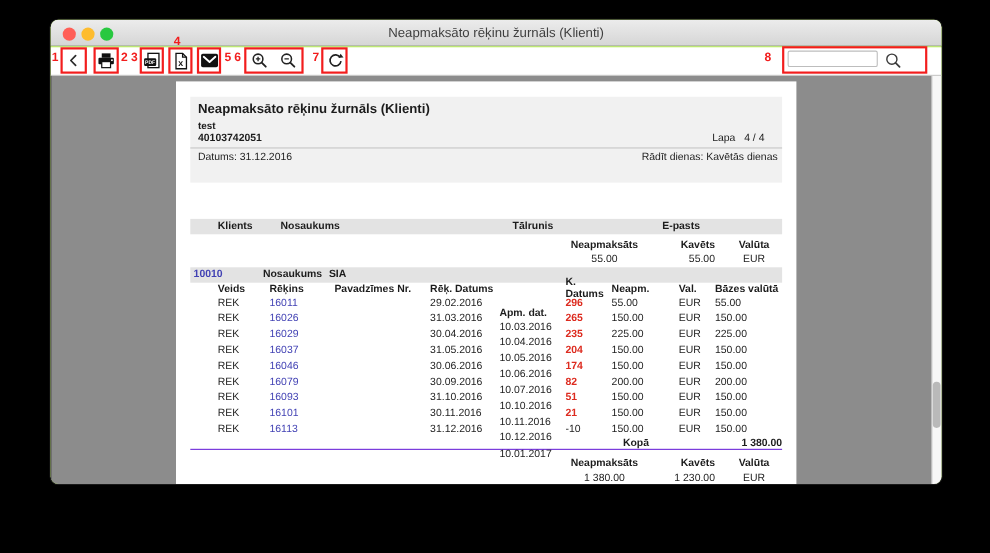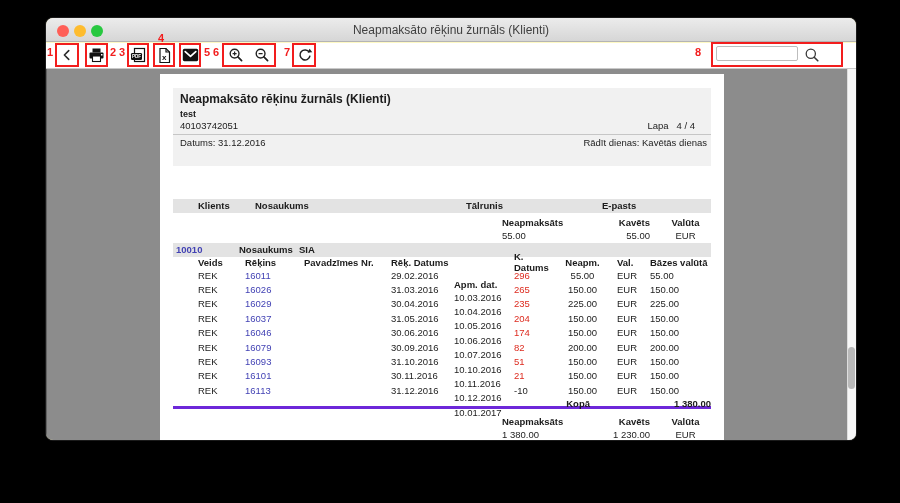--- a/index.html
+++ b/index.html
@@ -1,19 +1,19 @@
 <!DOCTYPE html>
 <html><head>
 <meta charset="utf-8">
 <style>
   * { margin:0; padding:0; box-sizing:border-box; }
   html,body { width:900px; height:503px; background:#000; font-family:"Liberation Sans", sans-serif; overflow:hidden; }
 
   .window { position:absolute; left:46px; top:18px; width:810px; height:422px;
-            border-radius:7px; overflow:hidden; background:#fef9c3;
+            border-radius:7px; overflow:hidden; background:#bef264;
             box-shadow:0 0 0 1px #1a1a1a; }
 
   
   .titlebar { position:absolute; left:0; top:0; width:100%; height:24px;
               background:linear-gradient(#ececec,#d6d6d6); border-bottom:1px solid #b4b4b4; }
   .tl { position:absolute; top:7px; width:12px; height:12px; border-radius:50%; }
   .tl-red    { left:11px; background:#ff5f57; }
   .tl-yellow { left:28px; background:#febc2e; }
   .tl-green  { left:45px; background:#28c840; }
   .win-title { position:absolute; left:0; right:0; top:5px; text-align:center;
@@ -37,53 +37,53 @@
   .content { position:absolute; left:0; top:51px; width:100%; height:371px;
              background:#8c8c8c; border-left:1px solid #636363; }
   .page { position:absolute; left:113px; top:5px; width:564px; height:366px; background:#fff;
           color:#1c1c1c; font-size:9.5px; }
 
   .doc-header { position:absolute; left:13px; top:14px; width:538px; height:78px; background:#f1f1f1; }
   .dh-row { display:flex; justify-content:space-between; padding:0 4px 0 7px; align-items:baseline; }
   .dh-title { font-size:12px; font-weight:bold; padding:4px 0 2px 7px; }
   .dh-sub   { font-size:9px; font-weight:bold; padding:1px 0 1px 7px; }
   .dh-reg   { height:15px; border-bottom:1px solid #c6c6c6; }
-  .dh-reg .l { font-weight:normal; }
+  .dh-reg .l { font-weight:bold; }
   .dh-line  { height:15px; padding-top:2px; }
   .lapa-wrap { margin-right:12px; }
 
   .band { position:absolute; left:13px; width:538px; height:13.5px; background:#e3e3e3;
           display:flex; align-items:center; font-weight:bold; }
   .band-klients { top:125px; padding-left:9px; }
   .ck-klients { width:73px;padding-left:16px; } .ck-nosauk { width:211px; } .ck-talr { width:136px; }
 
   .trow { position:absolute; left:13px; width:538px; height:13px; display:flex;
           justify-content:flex-end; align-items:center; padding-right:0; }
   .row-totals-h { top:142px; font-weight:bold; }
   .row-totals-v { top:155px; }
-  .tc-a { width:100px; text-align:left; padding-right:5px; }
+  .tc-a { width:100px; text-align:center; padding-right:5px; }
   .tc-b { width:53px;  text-align:right; padding-right:5px; }
   .tc-c { width:56px;  text-align:center;  padding-left:5px; }
 
   .band-client { top:169px; padding-left:3px; }
   .cc-code { width:63px; color:#4242b4; font-weight:bold; }
   .cc-lbl  { width:60px; }
 
   .detail { position:absolute; left:0; top:182px; width:564px; }
   .d-row { display:flex; height:14.4px; align-items:center; padding-left:38px; padding-right:13px; }
   .d-head { height:12px; font-weight:bold; }
   .c-veids{width:47px;} .c-rekins{width:59px;} .c-pavad{width:87px;}
-  .c-rdat{width:63px;} .c-adat{width:60px;margin-top:44px;} .c-kdien{width:42px; font-weight:normal;}
-  .c-neapm{width:53px; text-align:center;} .c-val{width:41px; padding-left:8px;}
+  .c-rdat{width:63px;} .c-adat{width:60px;margin-top:44px;} .c-kdien{width:42px; font-weight:bold;}
+  .c-neapm{width:53px; text-align:left;} .c-val{width:41px; padding-left:8px;}
   .c-bazes{width:61px; text-align:left;}
   .d-head .c-kdien { font-weight:bold; }
   .link { color:#4242b4; cursor:pointer; }
   .late { color:#dd2b1f; }
-  .kopa-row { display:flex; height:11.5px; align-items:flex-start; margin:0 13px;
-              padding-left:25px; border-bottom:3px solid #6d28d9; font-weight:bold; }
+  .kopa-row { display:flex; height:11.5px; align-items:center; margin:0 13px;
+              padding-left:25px; border-bottom:1px solid #6d28d9; font-weight:bold; }
   .kopa-lbl { width:392px; text-align:right; }
   .kopa-fill { flex:1; }
 
   .footer-h { top:341px; font-weight:bold; }
   .footer-v { top:354px; }
 
   
   .sb-track { position:absolute; right:0; top:51px; width:9px; height:371px;
               background:#f7f7f7; border-left:1px solid #dedede; }
   .sb-thumb { position:absolute; right:1px; top:278px; width:7px; height:42px;

